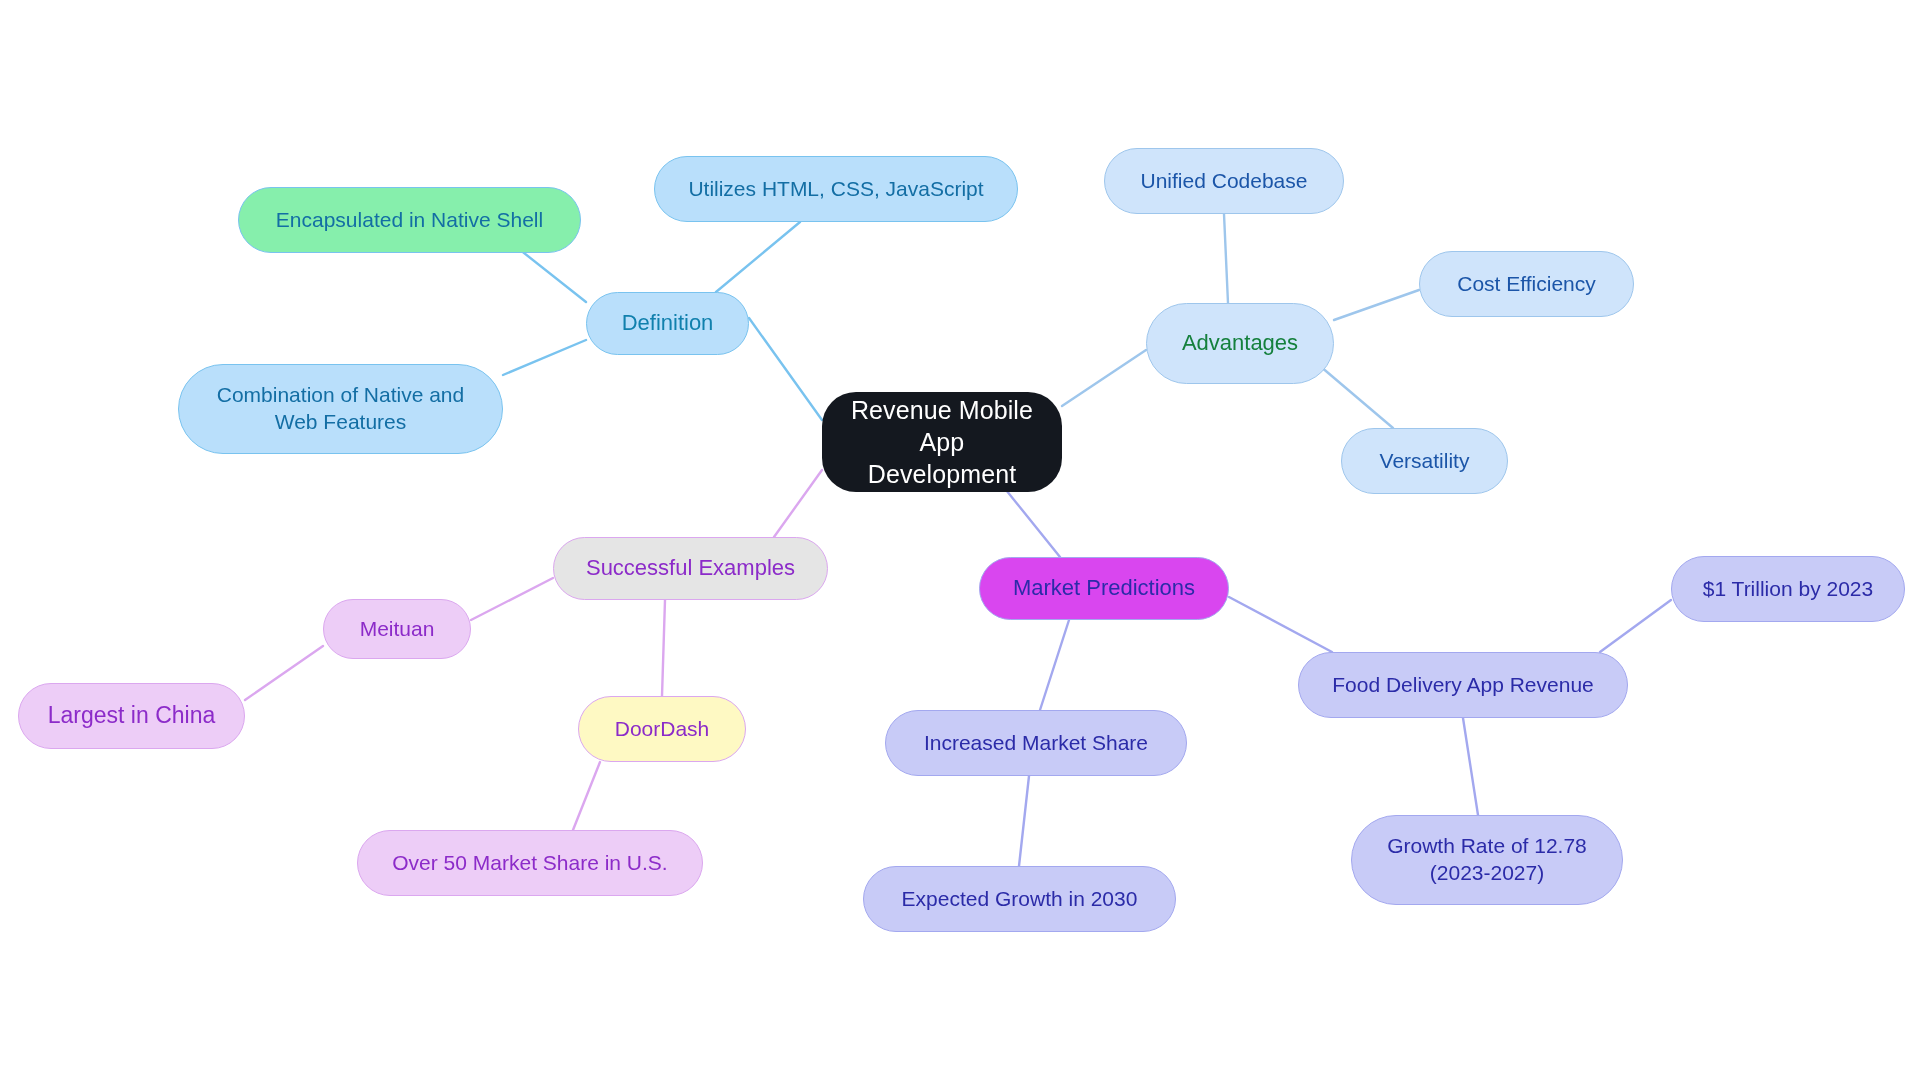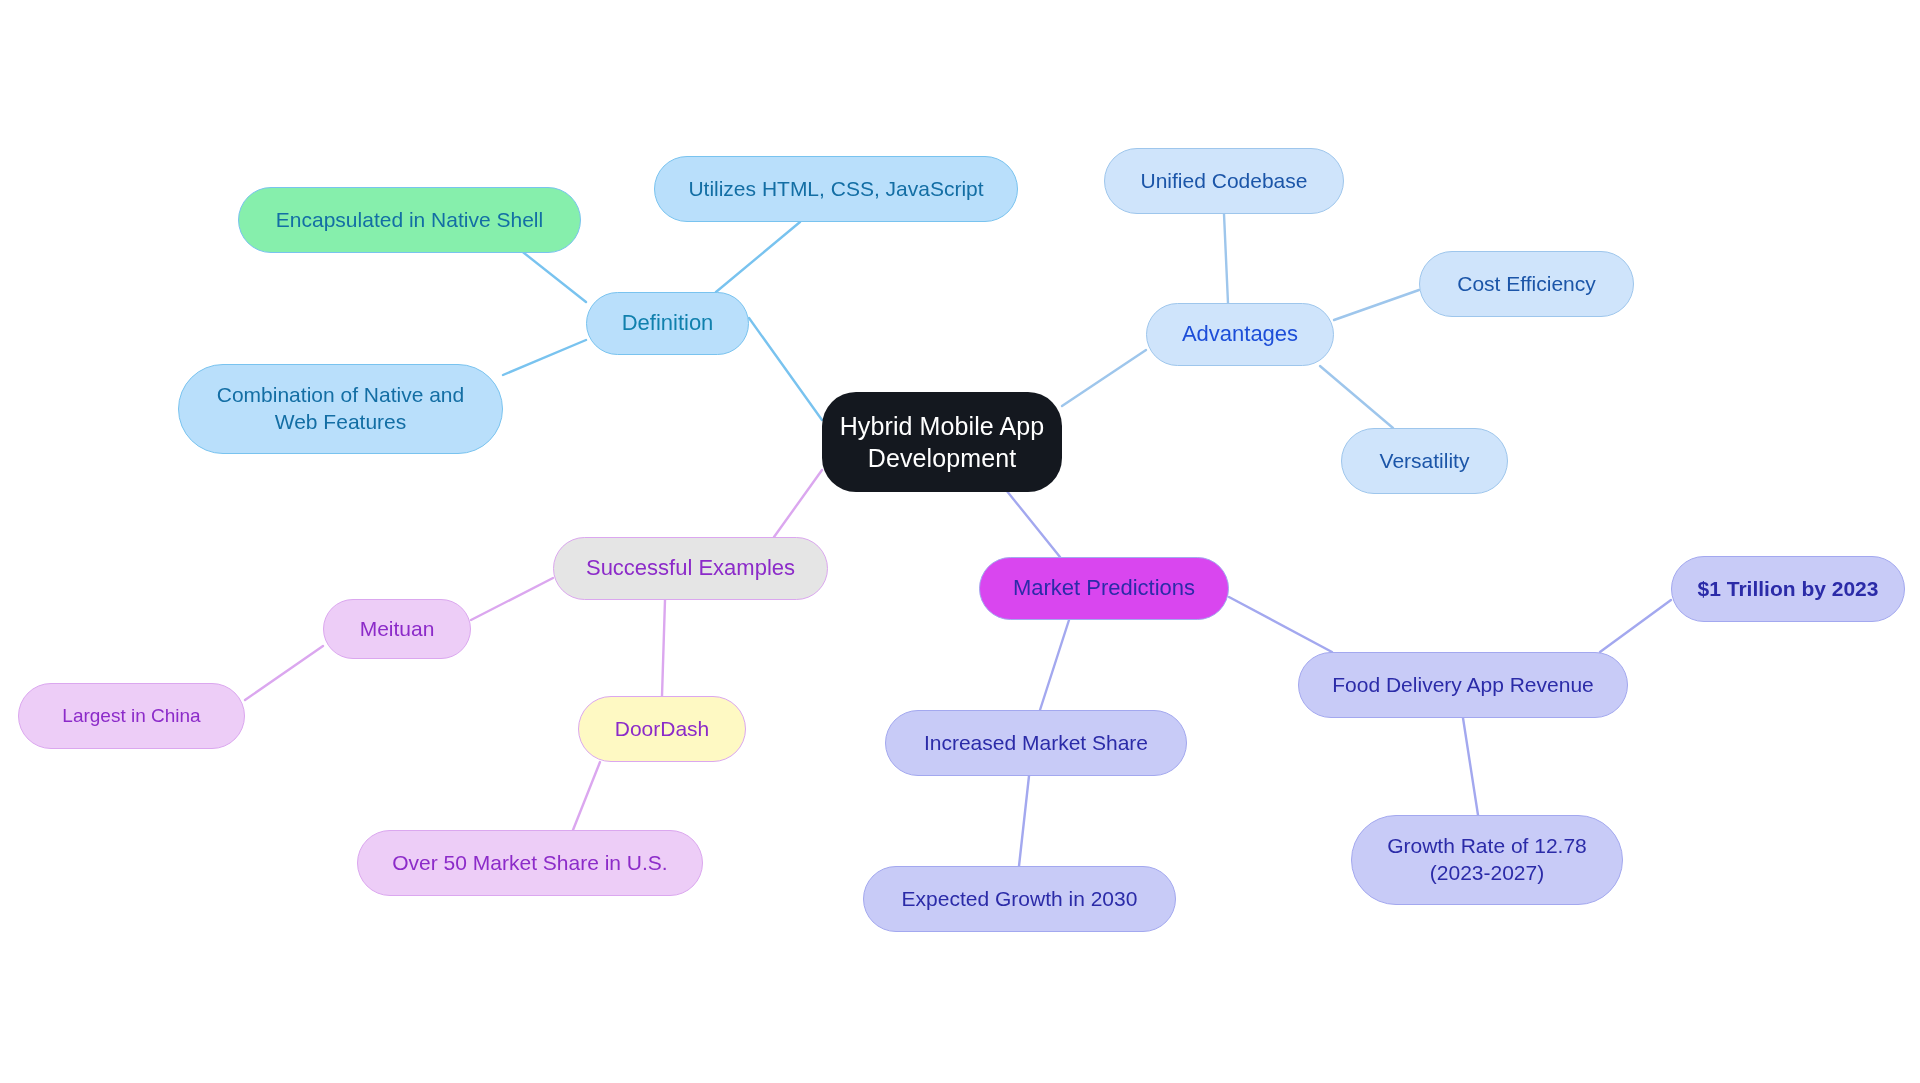--- a/index.html
+++ b/index.html
@@ -100,38 +100,38 @@
       <path d="M 600 762 L 573 830" stroke="#dba7ef" stroke-width="2.4" fill="none" stroke-linecap="round"></path>
       <path d="M 990 470 L 1060 557" stroke="#a3a8ef" stroke-width="2.4" fill="none" stroke-linecap="round"></path>
       <path d="M 1069 620 L 1040 710" stroke="#a3a8ef" stroke-width="2.4" fill="none" stroke-linecap="round"></path>
       <path d="M 1029 776 L 1019 866" stroke="#a3a8ef" stroke-width="2.4" fill="none" stroke-linecap="round"></path>
       <path d="M 1229 597 L 1332 652" stroke="#a3a8ef" stroke-width="2.4" fill="none" stroke-linecap="round"></path>
       <path d="M 1600 652 L 1671 600" stroke="#a3a8ef" stroke-width="2.4" fill="none" stroke-linecap="round"></path>
       <path d="M 1463 718 L 1478 815" stroke="#a3a8ef" stroke-width="2.4" fill="none" stroke-linecap="round"></path>
     </svg>
 
   <div id="nodes">
-      <div class="node root c-root" style="left: 822px; top: 392px; width: 240px; height: 100px; font-size: 25px; background: rgb(20, 24, 31); color: rgb(255, 255, 255);">Hybrid Mobile App
+      <div class="node root c-root" style="left: 822px; top: 392px; width: 240px; height: 100px; font-size: 25px; background: rgb(20, 24, 31); color: rgb(255, 255, 255);">Revenue Mobile App
 Development</div>
       <div class="node c-def-hub" style="left: 586px; top: 292px; width: 163px; height: 63px; font-size: 22px; background: rgb(185, 223, 251); color: rgb(17, 128, 173); border-color: rgb(121, 195, 239);">Definition</div>
       <div class="node c-def" style="left: 238px; top: 187px; width: 343px; height: 66px; font-size: 21px; background: #86efac; color: rgb(19, 110, 164); border-color: rgb(121, 195, 239);">Encapsulated in Native Shell</div>
       <div class="node c-def" style="left: 654px; top: 156px; width: 364px; height: 66px; font-size: 21px; background: rgb(185, 223, 251); color: rgb(19, 110, 164); border-color: rgb(121, 195, 239);">Utilizes HTML, CSS, JavaScript</div>
       <div class="node c-def" style="left: 178px; top: 364px; width: 325px; height: 90px; font-size: 21px; background: rgb(185, 223, 251); color: rgb(19, 110, 164); border-color: rgb(121, 195, 239);">Combination of Native and
 Web Features</div>
-      <div class="node c-adv" style="left: 1146px; top: 303px; width: 188px; height: 63px; font-size: 22px; background: rgb(207, 228, 251); color: #1d4ed8; border-color: rgb(158, 198, 236);">Advantages</div>
+      <div class="node c-adv" style="left: 1146px; top: 303px; width: 188px; height: 81px; font-size: 22px; background: rgb(207, 228, 251); color: #15803d; border-color: rgb(158, 198, 236);">Advantages</div>
       <div class="node c-adv" style="left: 1104px; top: 148px; width: 240px; height: 66px; font-size: 21px; background: rgb(207, 228, 251); color: rgb(27, 85, 168); border-color: rgb(158, 198, 236);">Unified Codebase</div>
       <div class="node c-adv" style="left: 1419px; top: 251px; width: 215px; height: 66px; font-size: 21px; background: rgb(207, 228, 251); color: rgb(27, 85, 168); border-color: rgb(158, 198, 236);">Cost Efficiency</div>
       <div class="node c-adv" style="left: 1341px; top: 428px; width: 167px; height: 66px; font-size: 21px; background: rgb(207, 228, 251); color: rgb(27, 85, 168); border-color: rgb(158, 198, 236);">Versatility</div>
       <div class="node c-ex" style="left: 553px; top: 537px; width: 275px; height: 63px; font-size: 22px; background: #e5e5e5; color: rgb(140, 43, 201); border-color: rgb(219, 167, 239);">Successful Examples</div>
       <div class="node c-ex" style="left: 323px; top: 599px; width: 148px; height: 60px; font-size: 21px; background: rgb(237, 205, 247); color: rgb(140, 43, 201); border-color: rgb(219, 167, 239);">Meituan</div>
-      <div class="node c-ex" style="left: 18px; top: 683px; width: 227px; height: 66px; font-size: 19px; background: rgb(237, 205, 247); color: rgb(140, 43, 201); border-color: rgb(219, 167, 239);">Largest in China</div>
+      <div class="node c-ex" style="left: 18px; top: 683px; width: 227px; height: 66px; font-size: 23px; background: rgb(237, 205, 247); color: rgb(140, 43, 201); border-color: rgb(219, 167, 239);">Largest in China</div>
       <div class="node c-ex" style="left: 578px; top: 696px; width: 168px; height: 66px; font-size: 21px; background: #fef9c3; color: rgb(140, 43, 201); border-color: rgb(219, 167, 239);">DoorDash</div>
       <div class="node c-ex" style="left: 357px; top: 830px; width: 346px; height: 66px; font-size: 21px; background: rgb(237, 205, 247); color: rgb(140, 43, 201); border-color: rgb(219, 167, 239);">Over 50 Market Share in U.S.</div>
       <div class="node c-mkt" style="left: 979px; top: 557px; width: 250px; height: 63px; font-size: 22px; background: #d946ef; color: rgb(43, 43, 168); border-color: rgb(163, 168, 239);">Market Predictions</div>
       <div class="node c-mkt" style="left: 885px; top: 710px; width: 302px; height: 66px; font-size: 21px; background: rgb(200, 203, 247); color: rgb(43, 43, 168); border-color: rgb(163, 168, 239);">Increased Market Share</div>
       <div class="node c-mkt" style="left: 863px; top: 866px; width: 313px; height: 66px; font-size: 21px; background: rgb(200, 203, 247); color: rgb(43, 43, 168); border-color: rgb(163, 168, 239);">Expected Growth in 2030</div>
       <div class="node c-mkt" style="left: 1298px; top: 652px; width: 330px; height: 66px; font-size: 21px; background: rgb(200, 203, 247); color: rgb(43, 43, 168); border-color: rgb(163, 168, 239);">Food Delivery App Revenue</div>
-      <div class="node c-mkt" style="left: 1671px; top: 556px; width: 234px; height: 66px; font-size: 21px; background: rgb(200, 203, 247); color: rgb(43, 43, 168); border-color: rgb(163, 168, 239); font-weight: bold;">$1 Trillion by 2023</div>
+      <div class="node c-mkt" style="left: 1671px; top: 556px; width: 234px; height: 66px; font-size: 21px; background: rgb(200, 203, 247); color: rgb(43, 43, 168); border-color: rgb(163, 168, 239);">$1 Trillion by 2023</div>
       <div class="node c-mkt" style="left: 1351px; top: 815px; width: 272px; height: 90px; font-size: 21px; background: rgb(200, 203, 247); color: rgb(43, 43, 168); border-color: rgb(163, 168, 239);">Growth Rate of 12.78
 (2023-2027)</div>
     </div>
 
 </div>
 
 </body></html>

